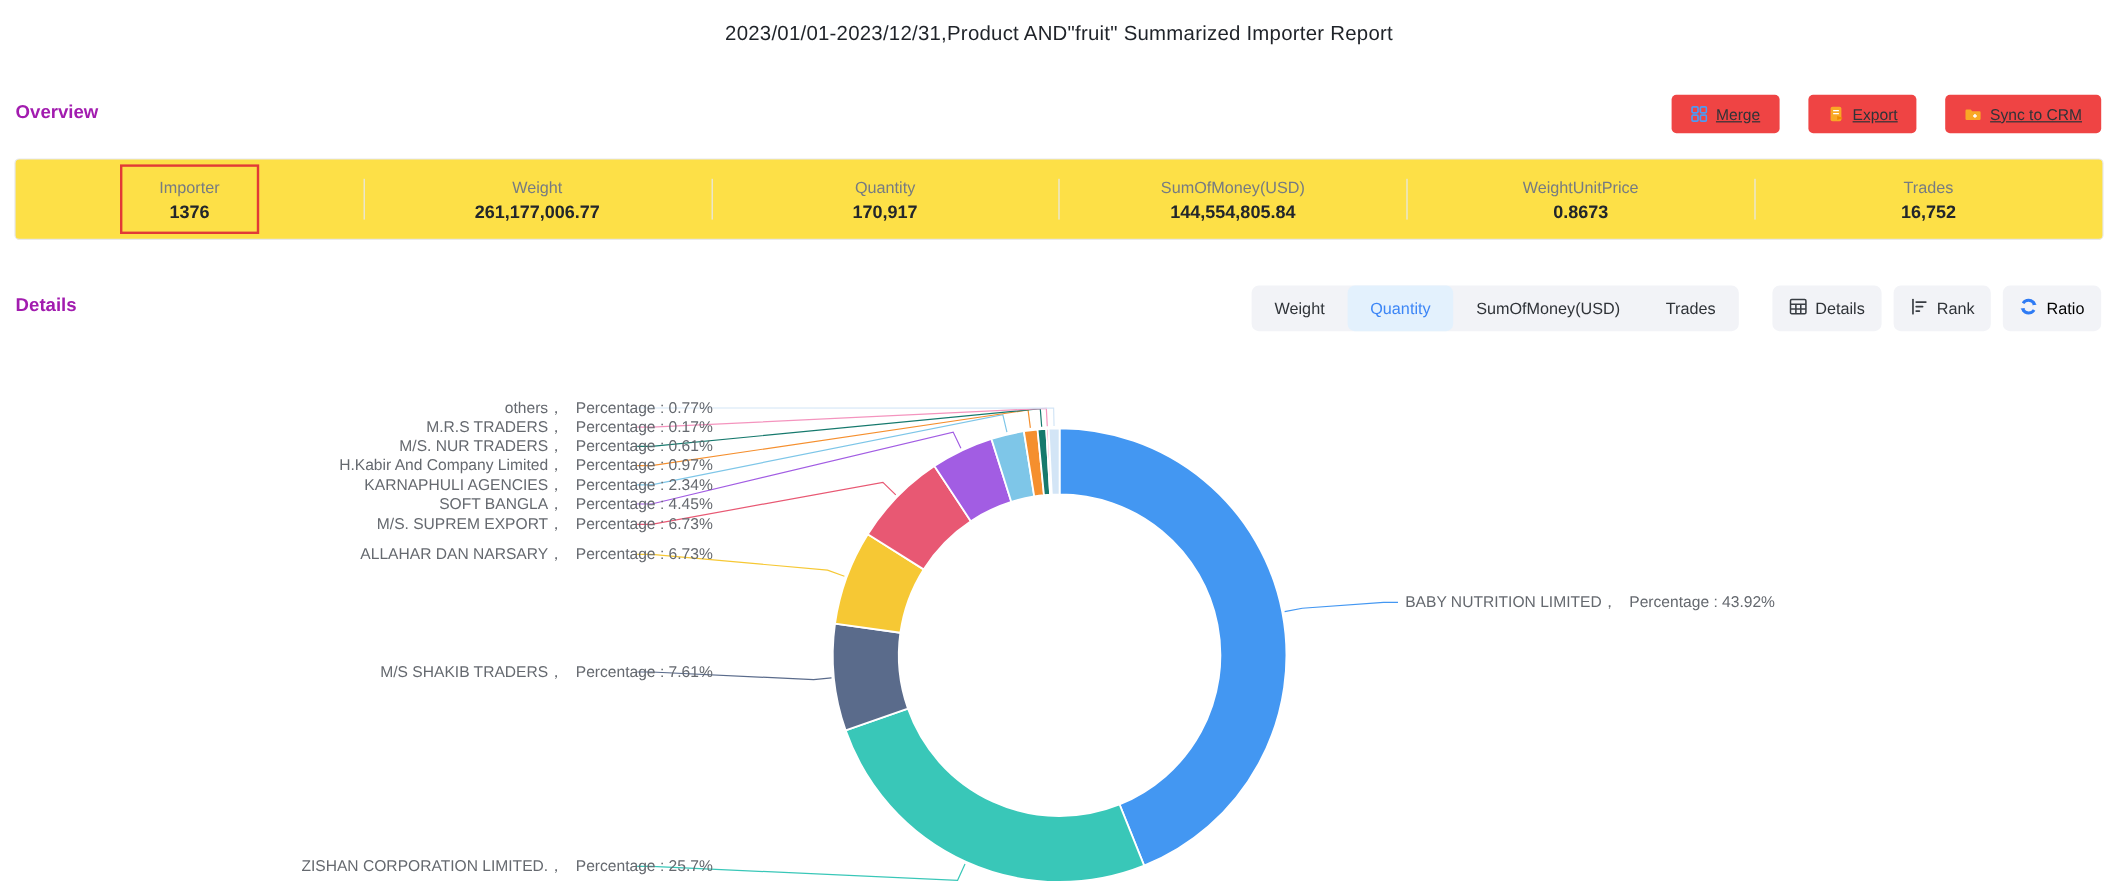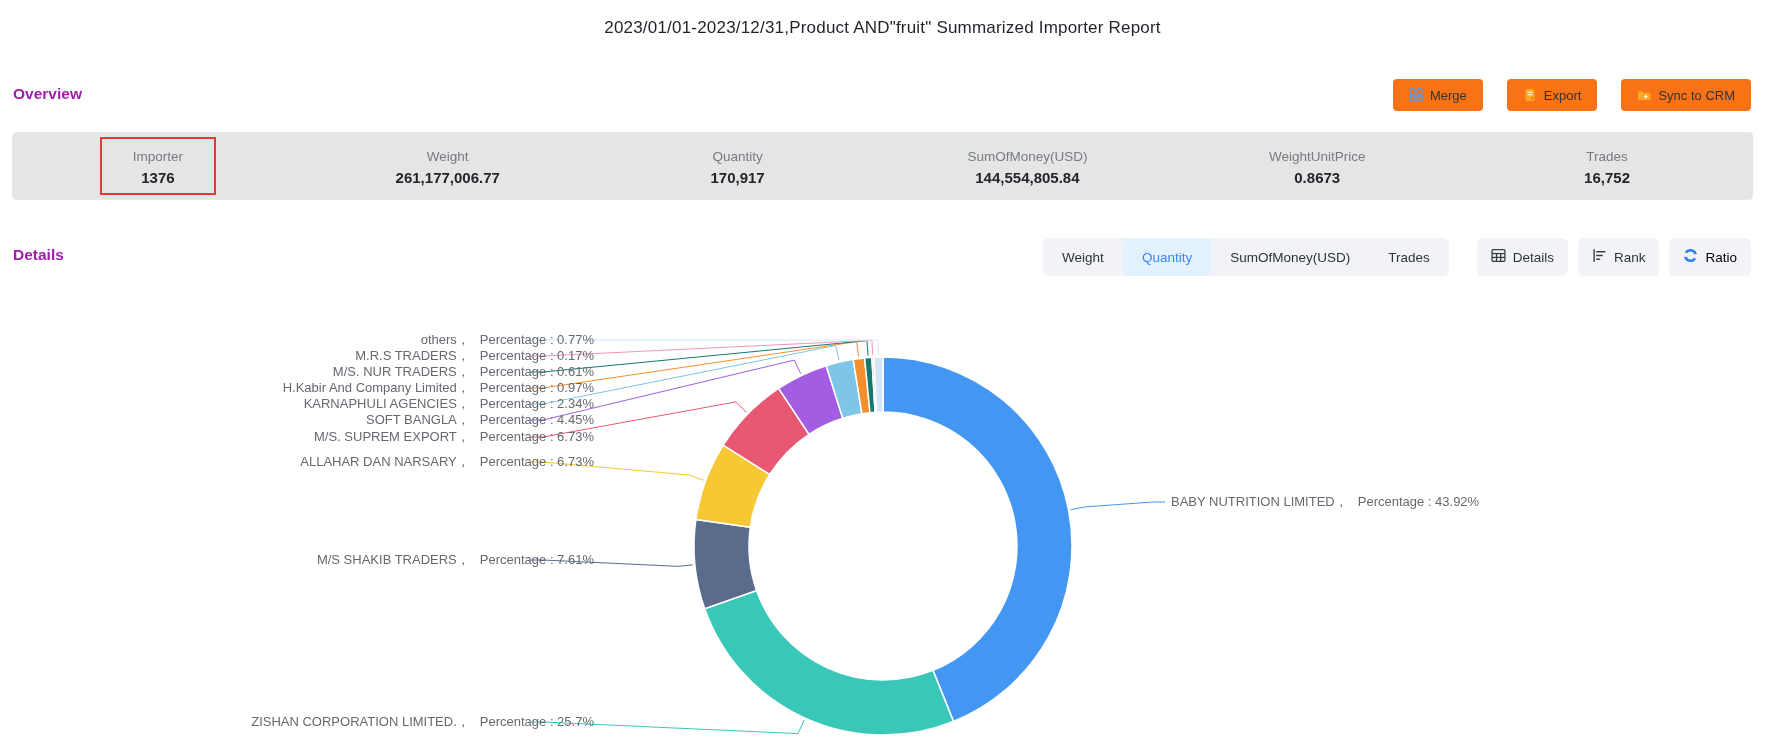--- a/index.html
+++ b/index.html
@@ -13,29 +13,29 @@
     font-size:17px;font-weight:500;color:#1f2329;letter-spacing:.2px;
   }
   .section-h{position:absolute;left:13px;font-size:15.5px;font-weight:700;color:#a21caf;}
   .overview-h{top:85px;}
   .details-h{top:246px;}
 
   
   .actions{position:absolute;top:79px;right:14px;display:flex;gap:24px;}
   .btn{
     height:32px;display:flex;align-items:center;gap:7px;padding:0 16px;
-    background:#f97316;border:none;border-radius:4px;font-size:13px;color:#2f3338;
-    font-family:inherit;cursor:pointer;white-space:nowrap;
+    background:#ef4444;border:none;border-radius:4px;font-size:13px;color:#2f3338;
+    font-family:inherit;cursor:pointer;white-space:nowrap;text-decoration:underline;
   }
   .btn svg{display:block;}
 
   
   .stats-card{
     position:absolute;left:12px;right:12px;top:132px;height:66px;
-    border:1px solid #e7e8eb;border-radius:4px;display:flex;background:#e5e5e5;
+    border:1px solid #e7e8eb;border-radius:4px;display:flex;background:#fde047;
   }
   .stat{flex:1;position:relative;display:flex;flex-direction:column;align-items:center;justify-content:center;gap:5px;padding-top:3px;}
   .stat + .stat::before{content:'';position:absolute;left:0;top:16px;bottom:16px;width:1px;background:#e7e8eb;}
   .stat-label{font-size:13.5px;color:#767b82;}
   .stat-value{font-size:15px;font-weight:700;color:#22262b;}
   .red-box{
     position:absolute;left:50%;transform:translateX(-50%);top:4px;width:112px;height:54px;
     border:2px solid #e23a36;pointer-events:none;
   }
 

